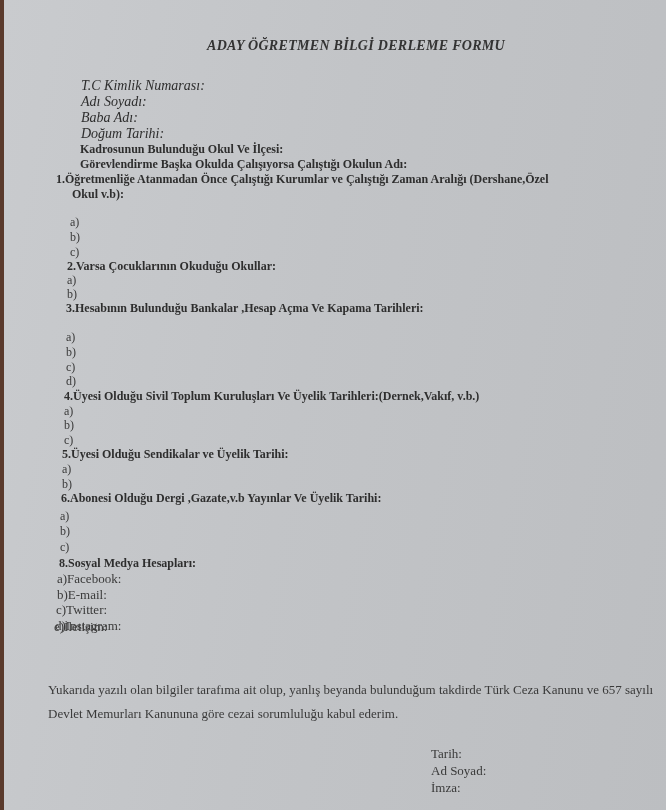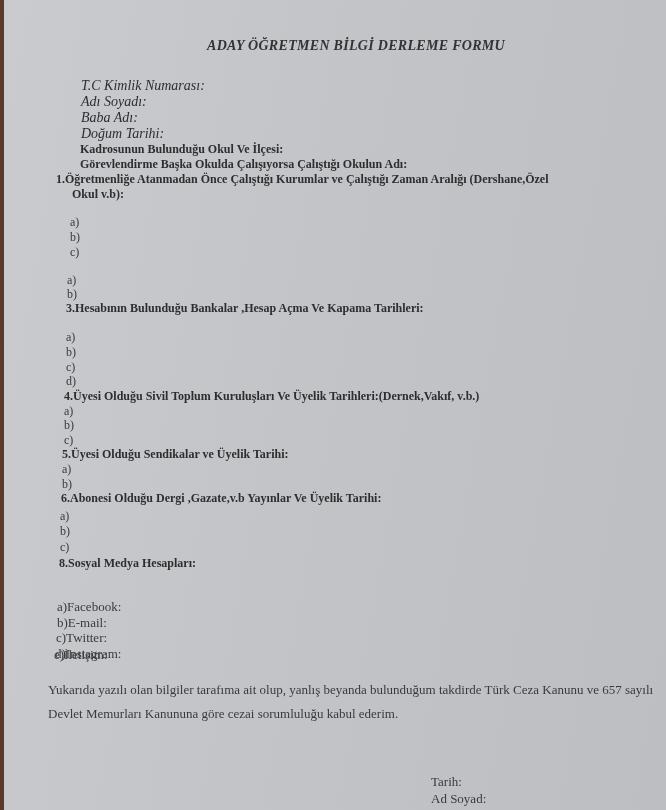--- a/index.html
+++ b/index.html
@@ -17,21 +17,21 @@
     .title {
       position: absolute; left: 203px; top: 38px;
       font-size: 14px; font-weight: bold; font-style: italic; letter-spacing: 0.3px;
       color: #333;
     }
     .abs { position: absolute; white-space: nowrap; }
     .it-b { font-style: italic; font-weight: normal; font-size: 14px; }
     .b14 { font-weight: bold; font-size: 12px; }
     .b12 { font-weight: bold; font-size: 12px; }
     .r12 { font-size: 12px; color: #3a3a3a; }
-    .r13 { font-size: 13px; color: #3a3a3a; margin-top: 28px; }
+    .r13 { font-size: 13px; color: #3a3a3a; }
     .para { font-size: 13px; color: #3a3a3a; line-height: 24px; white-space: normal; width: 610px; }
   </style>
 </head>
 <body>
 
 <div class="paper">
 
   <div class="title">ADAY ÖĞRETMEN BİLGİ DERLEME FORMU</div>
 
   <div class="abs it-b" style="left:77px;top:78px;">T.C Kimlik Numarası:</div>
@@ -41,20 +41,21 @@
 
   <div class="abs b14" style="left:76px;top:142px;">Kadrosunun Bulunduğu Okul Ve İlçesi:</div>
   <div class="abs b14" style="left:76px;top:157px;">Görevlendirme Başka Okulda Çalışıyorsa Çalıştığı Okulun Adı:</div>
 
   <div class="abs b12" style="left:52px;top:172px;">1.Öğretmenliğe Atanmadan Önce Çalıştığı Kurumlar ve Çalıştığı Zaman Aralığı (Dershane,Özel</div>
   <div class="abs b12" style="left:68px;top:187px;">Okul v.b):</div>
   <div class="abs r12" style="left:66px;top:215px;">a)</div>
   <div class="abs r12" style="left:66px;top:230px;">b)</div>
   <div class="abs r12" style="left:66px;top:245px;">c)</div>
 
+  <div class="abs b12" style="left:63px;top:259px;">2.Varsa Çocuklarının Okuduğu Okullar:</div>
   <div class="abs r12" style="left:63px;top:273px;">a)</div>
   <div class="abs r12" style="left:63px;top:287px;">b)</div>
 
   <div class="abs b12" style="left:62px;top:301px;">3.Hesabının Bulunduğu Bankalar ,Hesap Açma Ve Kapama Tarihleri:</div>
   <div class="abs r12" style="left:62px;top:330px;">a)</div>
   <div class="abs r12" style="left:62px;top:345px;">b)</div>
   <div class="abs r12" style="left:62px;top:360px;">c)</div>
   <div class="abs r12" style="left:62px;top:374px;">d)</div>
 
   <div class="abs b12" style="left:60px;top:389px;">4.Üyesi Olduğu Sivil Toplum Kuruluşları Ve Üyelik Tarihleri:(Dernek,Vakıf, v.b.)</div>

